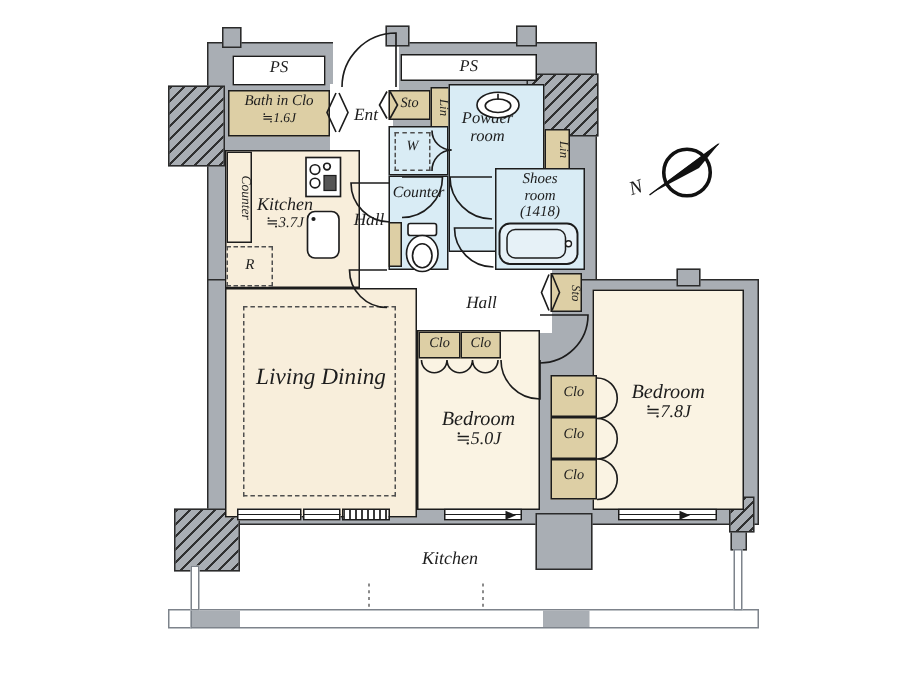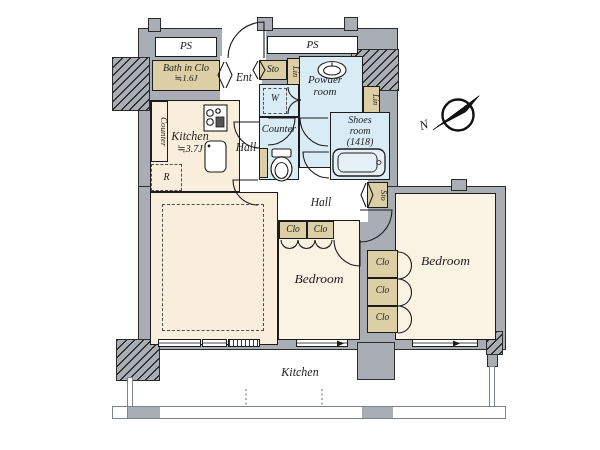--- a/index.html
+++ b/index.html
@@ -112,26 +112,29 @@
 <div class="lbl" style="left:151px;top:171px;width:31px;font-size:10px"><span>R</span></div>
 <div class="lbl" style="left:224px;top:141px;width:44px;font-size:11.5px"><span>Hall</span></div>
 <div class="lbl" style="left:297px;top:196px;width:48px;font-size:11.5px"><span>Hall</span></div>
 <div class="lbl vlbl" style="left:367px;top:183px;width:21px;height:24px;font-size:8.5px"><span>Sto</span></div>
 <div class="lbl" style="left:279px;top:224px;width:28px;font-size:9.5px"><span>Clo</span></div>
 <div class="lbl" style="left:307px;top:224px;width:27px;font-size:9.5px"><span>Clo</span></div>
 <div class="lbl" style="left:367px;top:257px;width:31px;font-size:9.5px"><span>Clo</span></div>
 <div class="lbl" style="left:367px;top:285px;width:31px;font-size:9.5px"><span>Clo</span></div>
 <div class="lbl" style="left:367px;top:312px;width:31px;font-size:9.5px"><span>Clo</span></div>
 <div class="lbl" style="left:150px;top:243px;width:128px;font-size:15.5px">
+  <div>Living Dining</div>
 </div>
 <div class="lbl" style="left:278px;top:271px;width:82px;font-size:13.5px">
   <div>Bedroom</div>
+  <div style="font-size:12px">≒5.0J</div>
 </div>
 <div class="lbl" style="left:395px;top:253px;width:101px;font-size:13.5px">
   <div>Bedroom</div>
+  <div style="font-size:12px">≒7.8J</div>
 </div>
 <div class="lbl" style="left:255px;top:366px;width:90px;font-size:12px"><span>Kitchen</span></div>
 <div class="lbl" style="left:416px;top:118px;width:16px;font-size:13px;transform:rotate(-18deg)"><span>N</span></div>
 
 <svg class="overlay" width="600" height="450" viewBox="0 0 600 450">
   <g stroke="#1c1c1c" stroke-width="1.1" fill="none">
 
     <path d="M264,58 L264,22 A36 36 0 0 0 228,58"></path>
     <path d="M260,122 L234,122 A26 26 0 0 0 260,148"></path>
     <path d="M258,180 L233,180 A25 25 0 0 0 258,205"></path>

